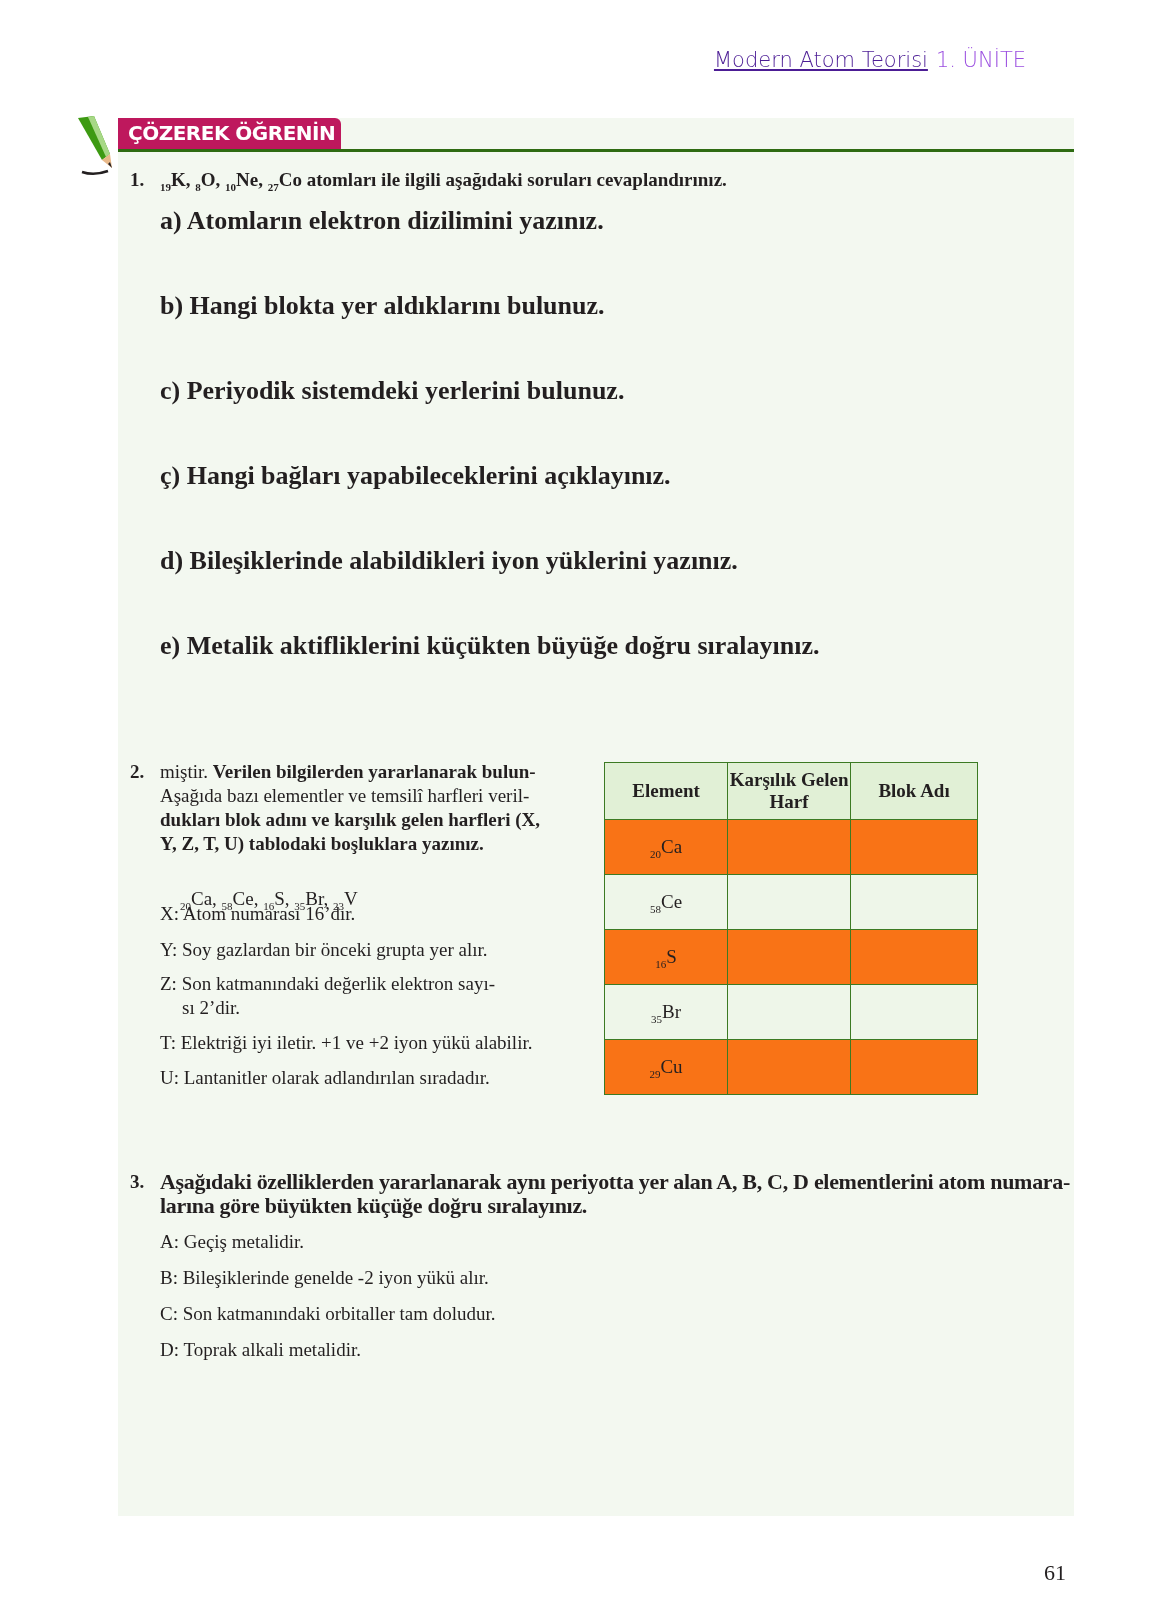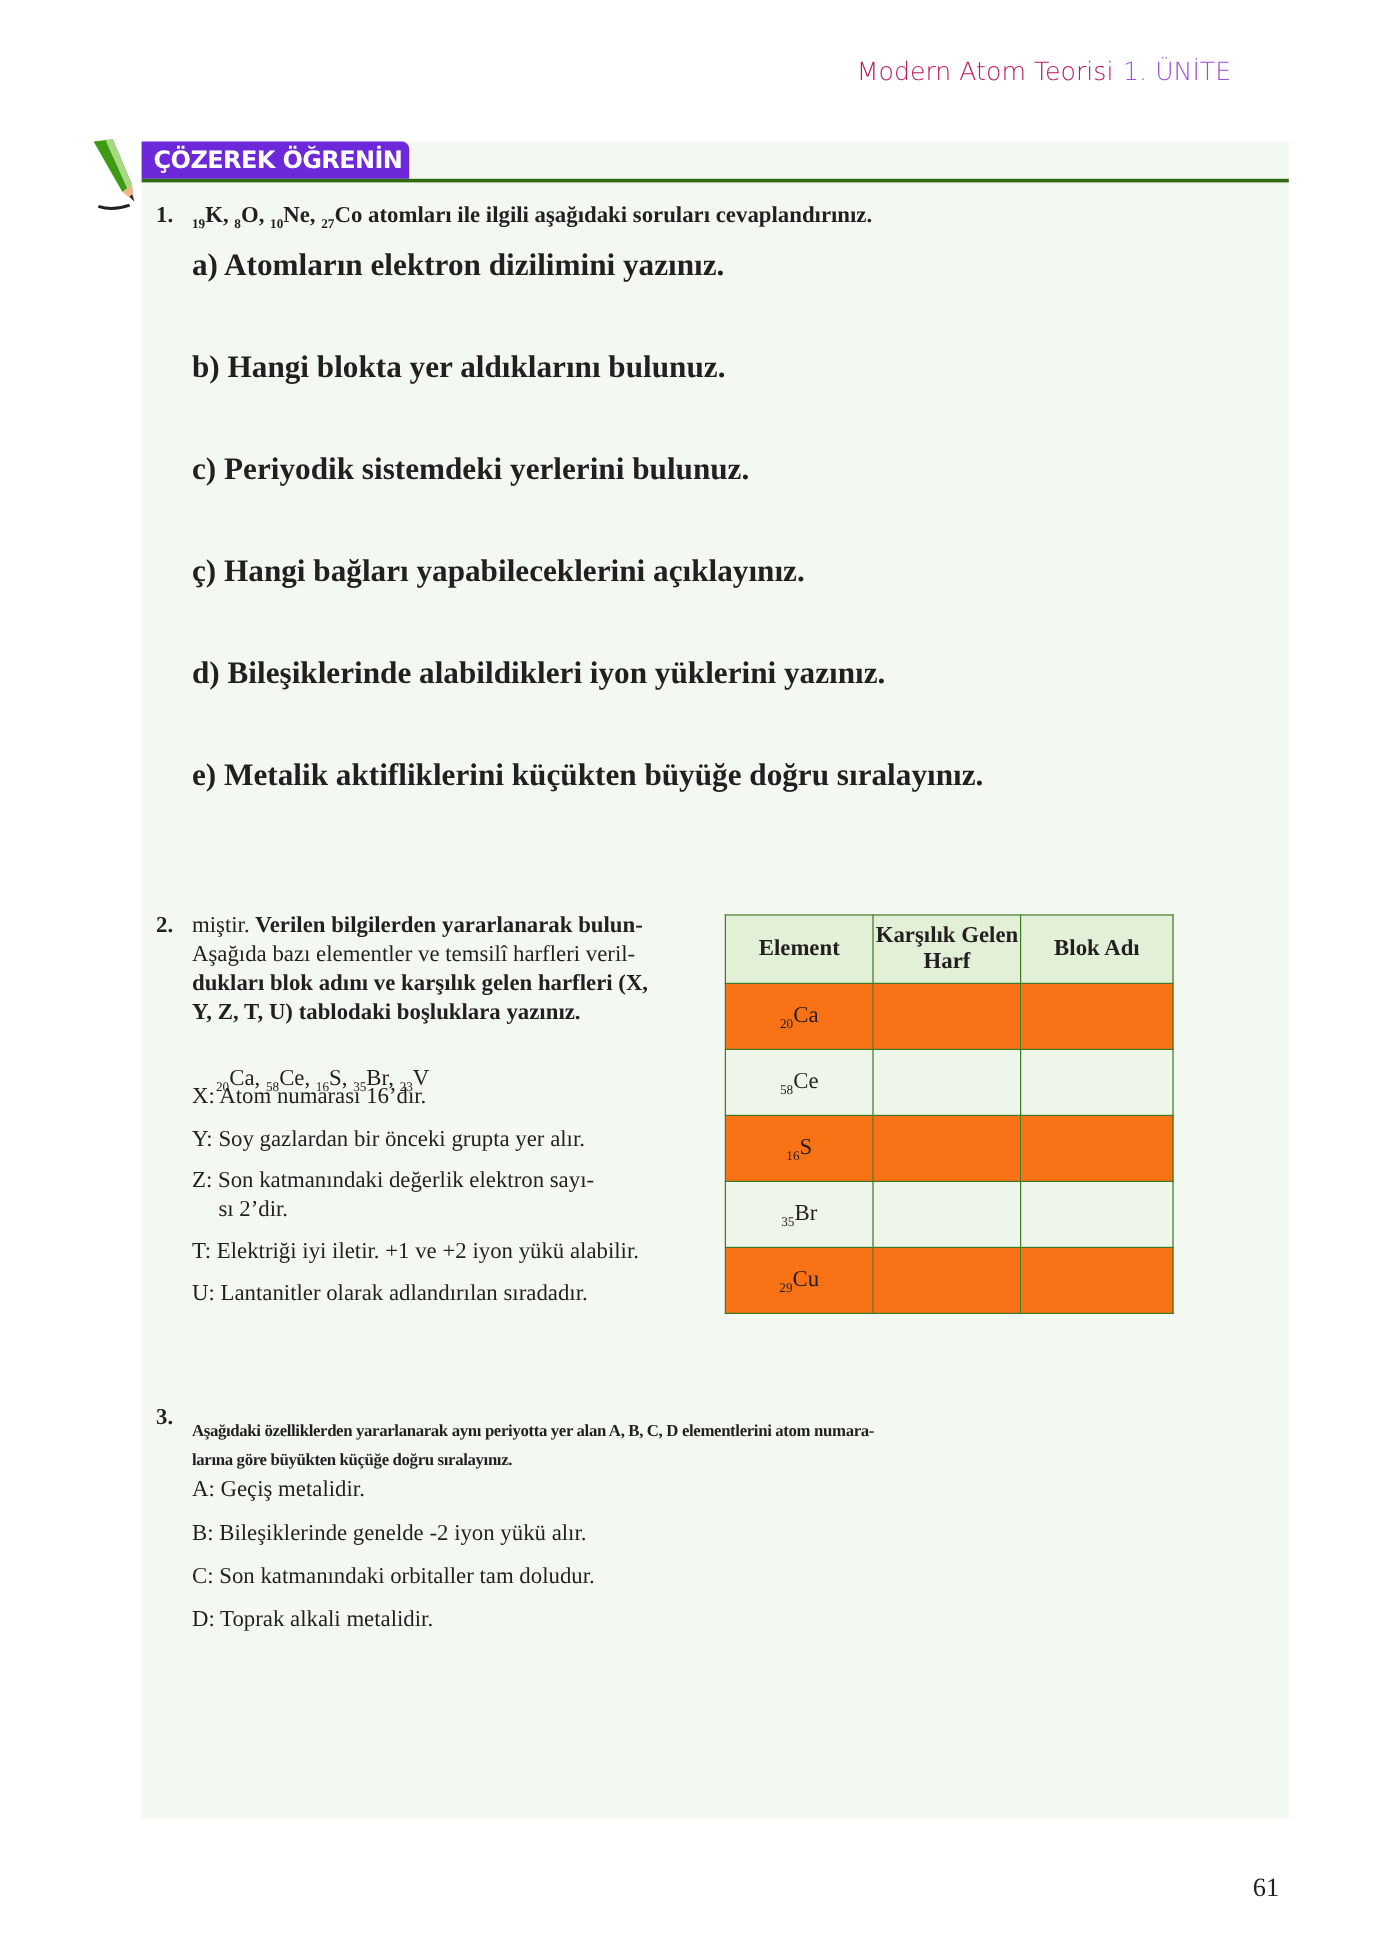--- a/index.html
+++ b/index.html
@@ -1,22 +1,22 @@
 <!DOCTYPE html>
 <html><head>
 <meta charset="utf-8">
 <style>
   html, body { margin:0; padding:0; background:#ffffff; }
   body { width:1152px; height:1624px; position:relative; font-family:"Liberation Serif", serif; color:#231f20; overflow:hidden; }
   .header { position:absolute; right:126px; top:48px; font-family:"DejaVu Sans", sans-serif; font-size:21px; font-weight:300; }
-  .header .topic { color:#be185d; }
+  .header .topic { color:#4c1d95;text-decoration:underline; }
   .header .unit { color:#9b4fe0; margin-left:8px; }
   .panel { position:absolute; left:118px; top:118px; width:956px; height:1398px; background:#f3f8f0; }
   .tabbar { position:absolute; left:118px; top:118px; width:956px; height:34px; }
-  .tab { position:absolute; left:0; top:0; width:223px; height:31px; background:#6d28d9; border-radius:0 6px 0 0; }
+  .tab { position:absolute; left:0; top:0; width:223px; height:31px; background:#be185d; border-radius:0 6px 0 0; }
   .tab-label { position:absolute; left:10px; top:3px; font-family:"DejaVu Sans", sans-serif; font-weight:bold; font-size:20px; color:#ffffff; letter-spacing:-0.5px; }
   .tabline { position:absolute; left:0; top:31px; width:956px; height:3px; background:#2e6b12; }
   .pencil { position:absolute; left:74px; top:116px; width:50px; height:60px; }
   .q { position:absolute; font-size:19px; line-height:24px; }
   .q .num { font-weight:bold; position:absolute; left:0; top:0; }
   .bold { font-weight:bold; }
   .pre-sub { font-size:11px; position:relative; top:5px; }
   .sub-item { position:absolute; left:160px; font-size:26px; font-weight:bold; }
   table.el { position:absolute; left:604px; top:762px; width:374px; border-collapse:collapse; font-size:19px; }
   table.el th, table.el td { border:1.5px solid #3c7a23; text-align:center; }
@@ -121,21 +121,21 @@
   <tr class="odd">
     <td><span class="pre-sub">29</span><span>Cu</span></td>
     <td></td>
     <td></td>
   </tr>
 </tbody>
   </table>
 
 <div class="q" style="left:130px; top:1170px; width:930px;">
   <span class="num">3.</span>
-  <div class="bold" style="position:absolute; left:30px; top:12px; width:900px; font-size:14px; letter-spacing:-0.3px; white-space:nowrap;">
+  <div class="bold" style="position:absolute; left:30px; top:0; width:900px; font-size:22px; letter-spacing:-0.3px; white-space:nowrap;">
     <div>Aşağıdaki özelliklerden yararlanarak aynı periyotta yer alan A, B, C, D elementlerini atom numara-</div>
     <div>larına göre büyükten küçüğe doğru sıralayınız.</div>
   </div>
 </div>
 <div class="clue" style="top:1231px;">A: Geçiş metalidir.</div>
 <div class="clue" style="top:1267px;">B: Bileşiklerinde genelde -2 iyon yükü alır.</div>
 <div class="clue" style="top:1303px;">C: Son katmanındaki orbitaller tam doludur.</div>
 <div class="clue" style="top:1339px;">D: Toprak alkali metalidir.</div>
 
 <div class="page-num">61</div>

